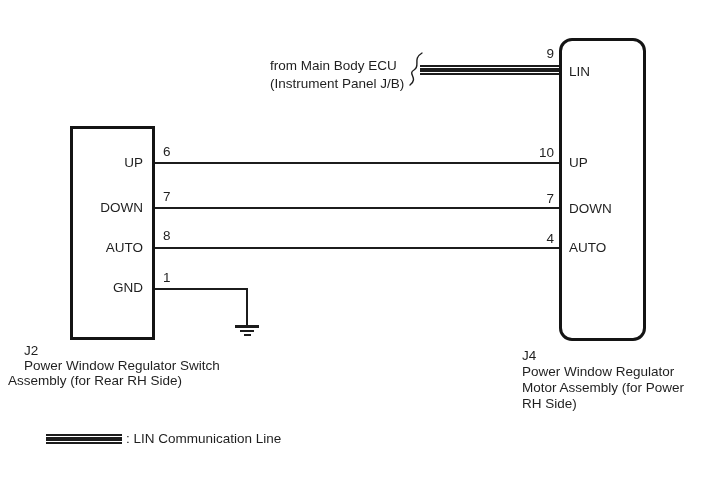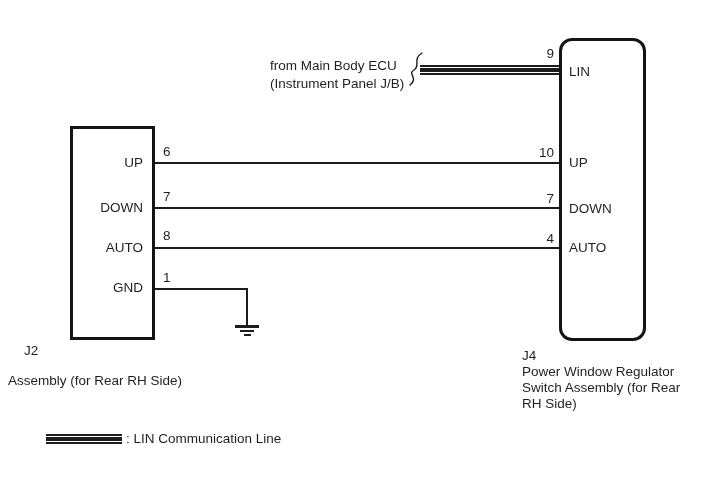--- a/index.html
+++ b/index.html
@@ -72,25 +72,26 @@
   <div class="txt r" style="left:504px;top:145px;width:50px">10</div>
   <div class="txt r" style="left:504px;top:191px;width:50px">7</div>
   <div class="txt r" style="left:504px;top:231px;width:50px">4</div>
 
   <div class="txt" style="left:569px;top:64px">LIN</div>
   <div class="txt" style="left:569px;top:155px">UP</div>
   <div class="txt" style="left:569px;top:201px">DOWN</div>
   <div class="txt" style="left:569px;top:240px">AUTO</div>
 
   <div class="txt" style="left:24px;top:343px">J2</div>
+  <div class="txt" style="left:24px;top:358px">Power Window Regulator Switch</div>
   <div class="txt" style="left:8px;top:373px">Assembly (for Rear RH Side)</div>
 
   <div class="txt" style="left:522px;top:348px">J4</div>
   <div class="txt" style="left:522px;top:364px">Power Window Regulator</div>
-  <div class="txt" style="left:522px;top:380px">Switch Assembly (for Rear</div>
+  <div class="txt" style="left:522px;top:380px">Motor Assembly (for Power</div>
   <div class="txt" style="left:522px;top:396px">RH Side)</div>
 
   <div class="band" style="left:46px;top:434px;width:76px">
     <i class="t"></i>
       <i class="g"></i>
       <i class="m"></i>
       <i class="g"></i>
       <i class="t"></i>
   </div>
   <div class="txt" style="left:126px;top:431px">: LIN Communication Line</div>

